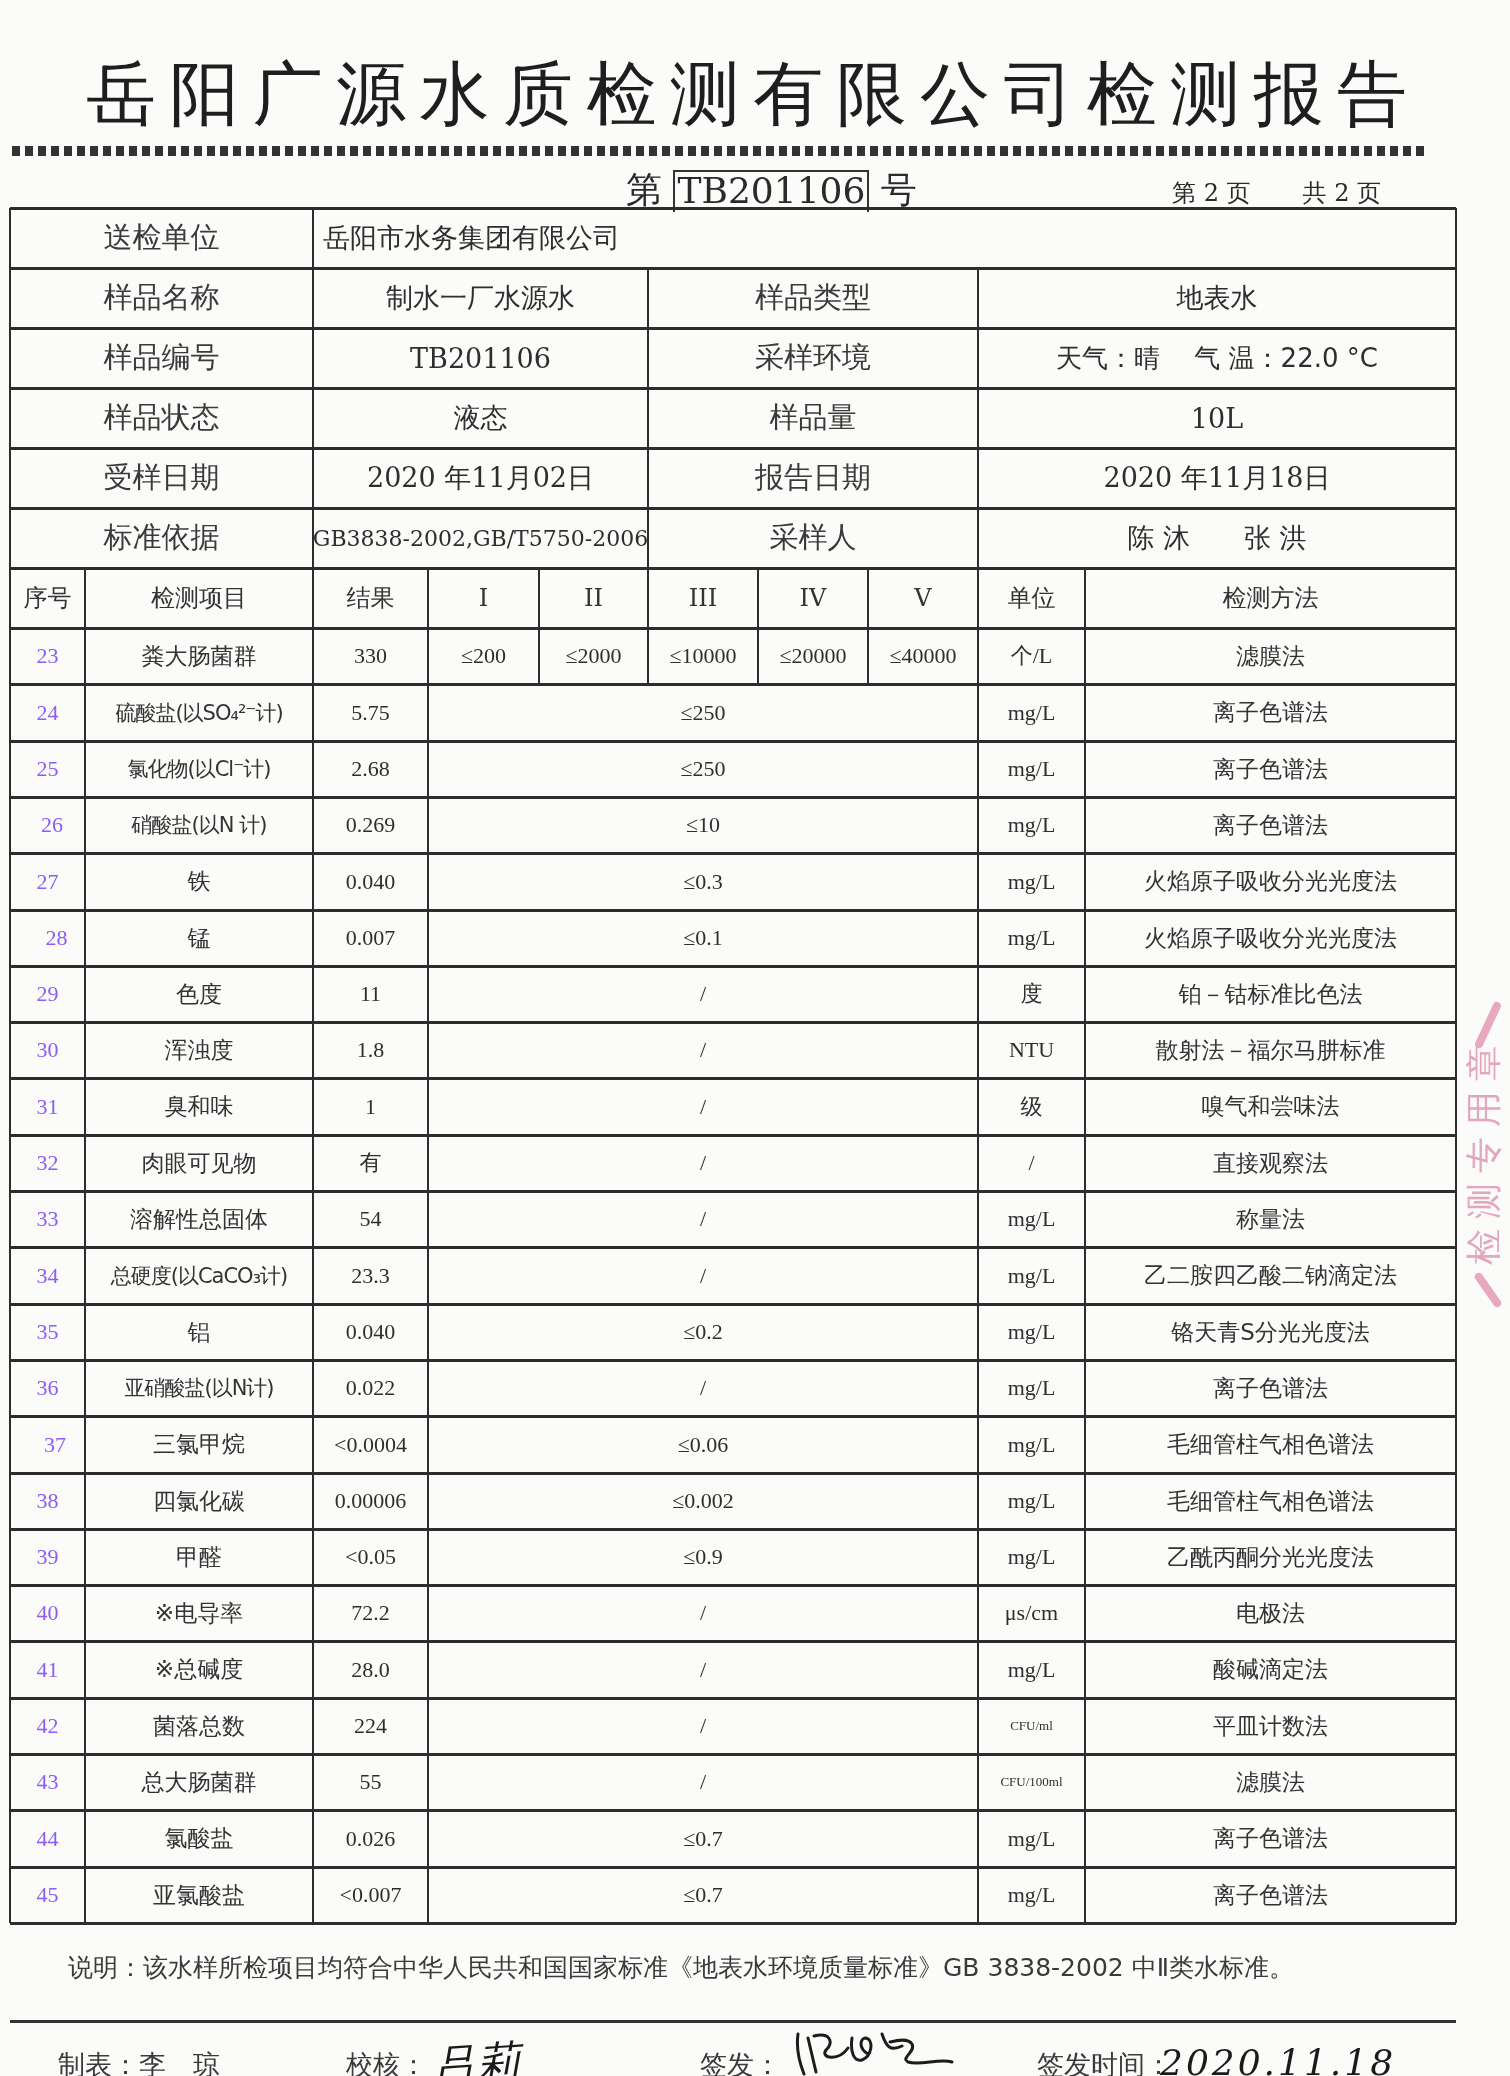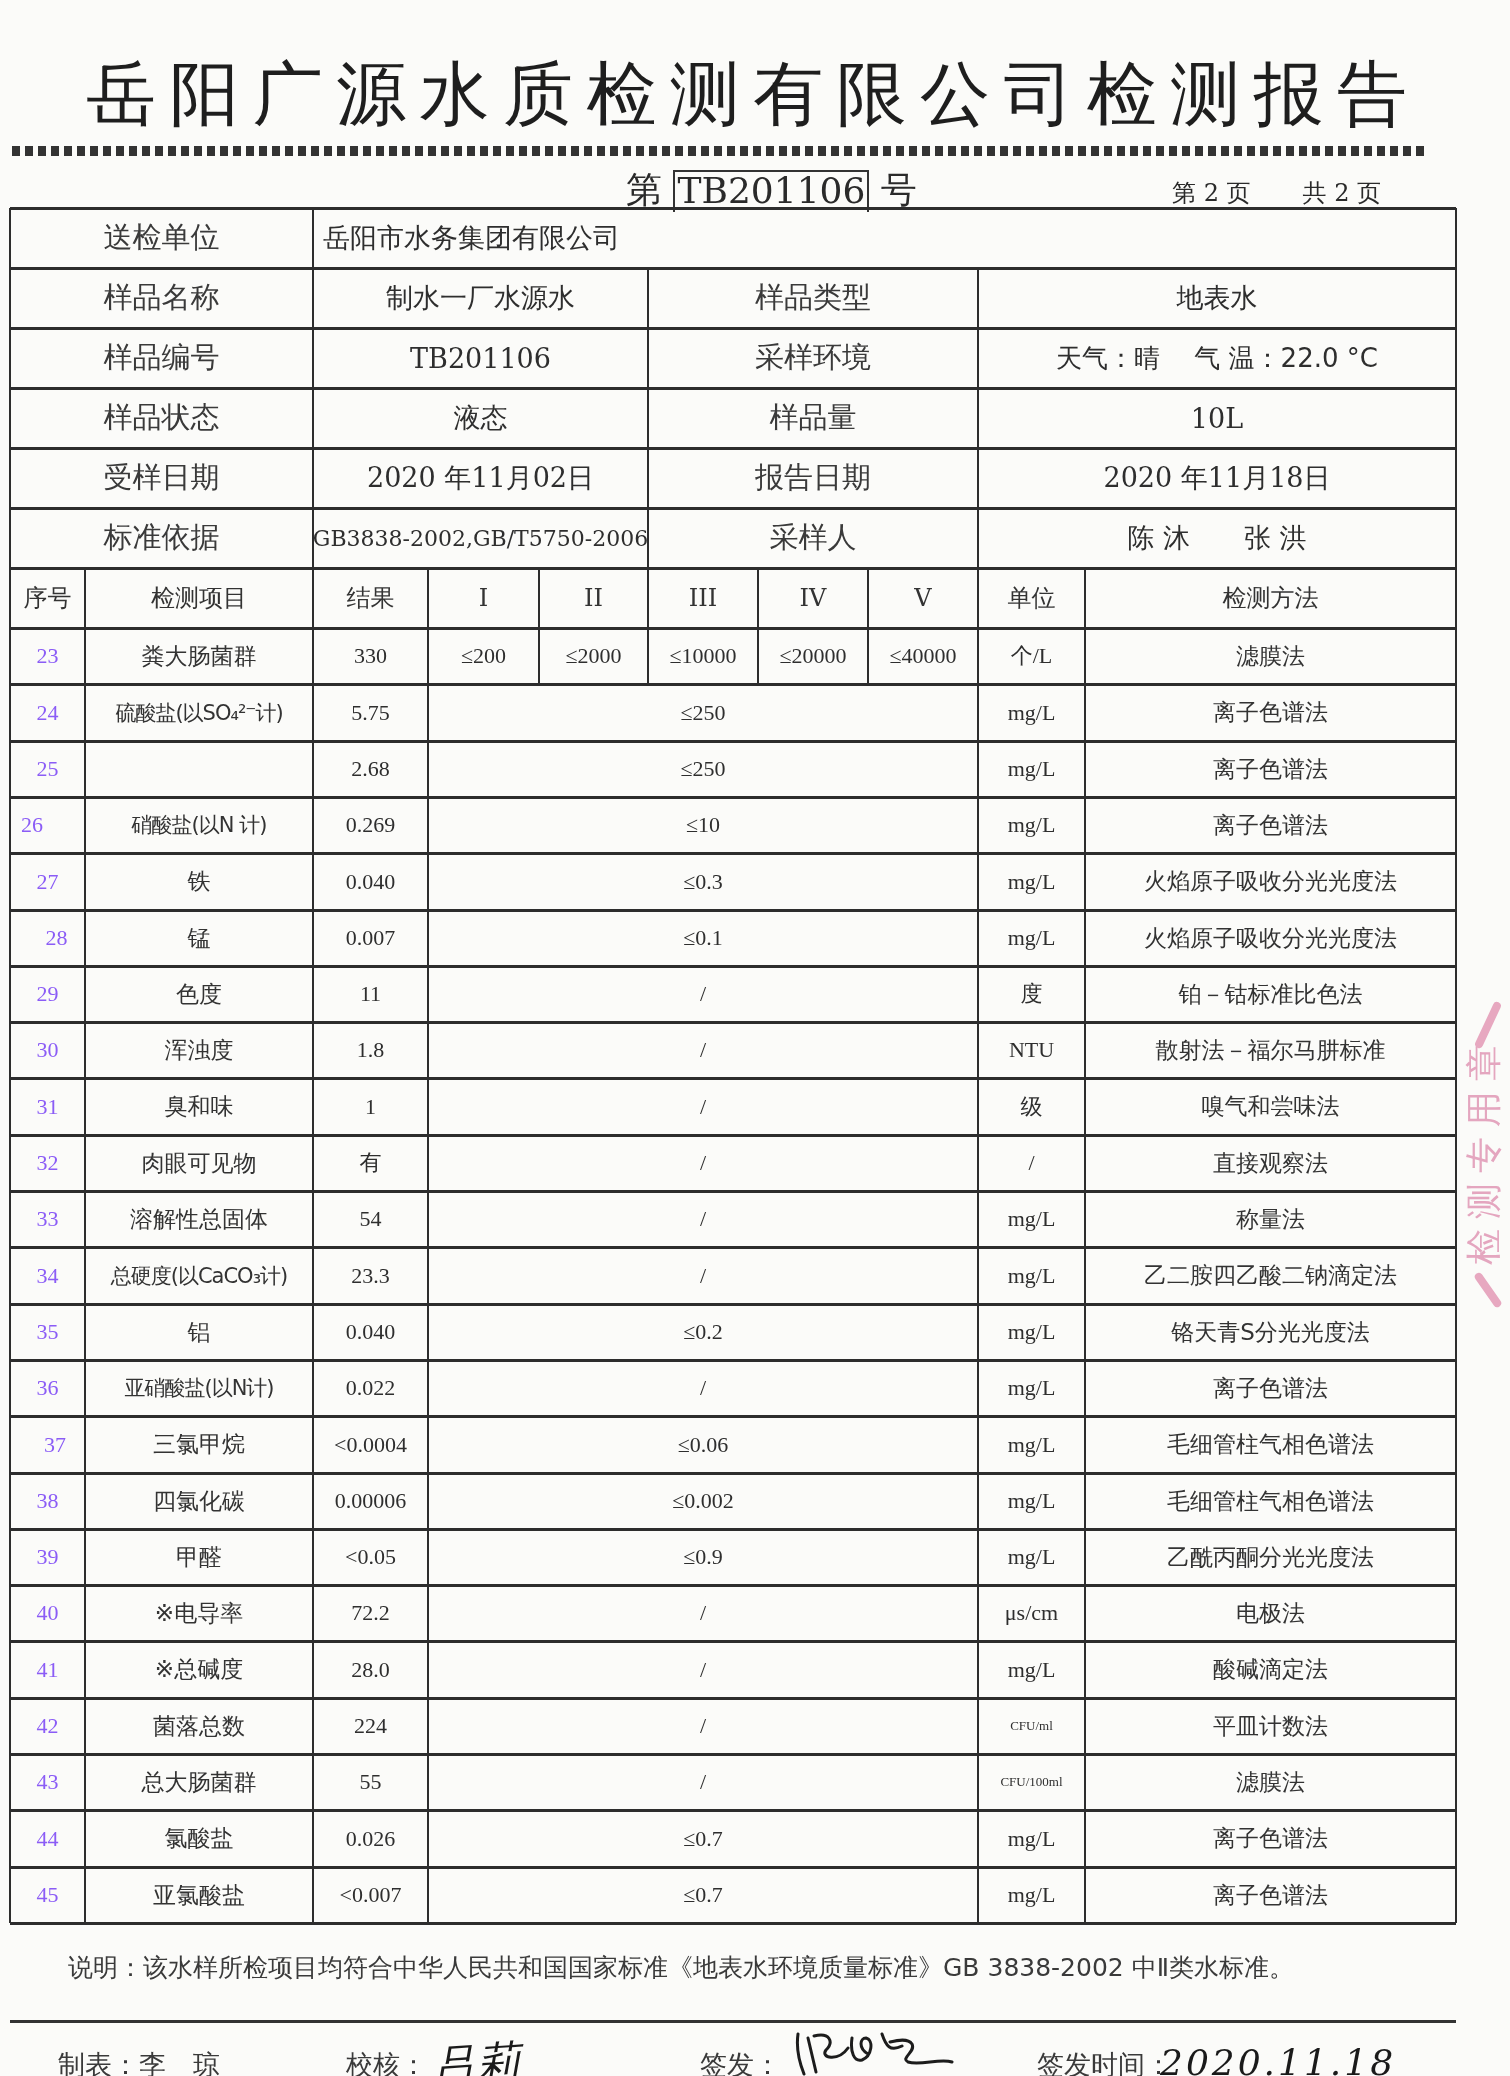--- a/index.html
+++ b/index.html
@@ -145,25 +145,26 @@
     <div class="cell std" style="left: 868px; width: 110px; top: 628px; height: 56px;">≤40000</div>
     <div class="cell unit" style="left: 978px; width: 107px; top: 628px; height: 56px;">个/L</div>
     <div class="cell method" style="left: 1085px; width: 371px; top: 628px; height: 56px;">滤膜法</div>
     <div class="cell num" style="left: 10px; width: 75px; top: 684px; height: 57px;">24</div>
     <div class="cell item long" style="left: 85px; width: 228px; top: 684px; height: 57px;">硫酸盐(以SO₄²⁻计)</div>
     <div class="cell res" style="left: 313px; width: 115px; top: 684px; height: 57px;">5.75</div>
     <div class="cell std" style="left: 428px; width: 550px; top: 684px; height: 57px;">≤250</div>
     <div class="cell unit" style="left: 978px; width: 107px; top: 684px; height: 57px;">mg/L</div>
     <div class="cell method" style="left: 1085px; width: 371px; top: 684px; height: 57px;">离子色谱法</div>
     <div class="cell num" style="left: 10px; width: 75px; top: 741px; height: 56px;">25</div>
+    <div class="cell item long" style="left: 85px; width: 228px; top: 741px; height: 56px;">氯化物(以Cl⁻计)</div>
     <div class="cell res" style="left: 313px; width: 115px; top: 741px; height: 56px;">2.68</div>
     <div class="cell std" style="left: 428px; width: 550px; top: 741px; height: 56px;">≤250</div>
     <div class="cell unit" style="left: 978px; width: 107px; top: 741px; height: 56px;">mg/L</div>
     <div class="cell method" style="left: 1085px; width: 371px; top: 741px; height: 56px;">离子色谱法</div>
-    <div class="cell num" style="left: 4px; width: 56px; top: 797px; height: 56px;">26</div>
+    <div class="cell num" style="left: 24px; width: 56px; top: 797px; height: 56px;">26</div>
     <div class="cell item long" style="left: 85px; width: 228px; top: 797px; height: 56px;">硝酸盐(以N 计)</div>
     <div class="cell res" style="left: 313px; width: 115px; top: 797px; height: 56px;">0.269</div>
     <div class="cell std" style="left: 428px; width: 550px; top: 797px; height: 56px;">≤10</div>
     <div class="cell unit" style="left: 978px; width: 107px; top: 797px; height: 56px;">mg/L</div>
     <div class="cell method" style="left: 1085px; width: 371px; top: 797px; height: 56px;">离子色谱法</div>
     <div class="cell num" style="left: 10px; width: 75px; top: 853px; height: 57px;">27</div>
     <div class="cell item" style="left: 85px; width: 228px; top: 853px; height: 57px;">铁</div>
     <div class="cell res" style="left: 313px; width: 115px; top: 853px; height: 57px;">0.040</div>
     <div class="cell std" style="left: 428px; width: 550px; top: 853px; height: 57px;">≤0.3</div>
     <div class="cell unit" style="left: 978px; width: 107px; top: 853px; height: 57px;">mg/L</div>

